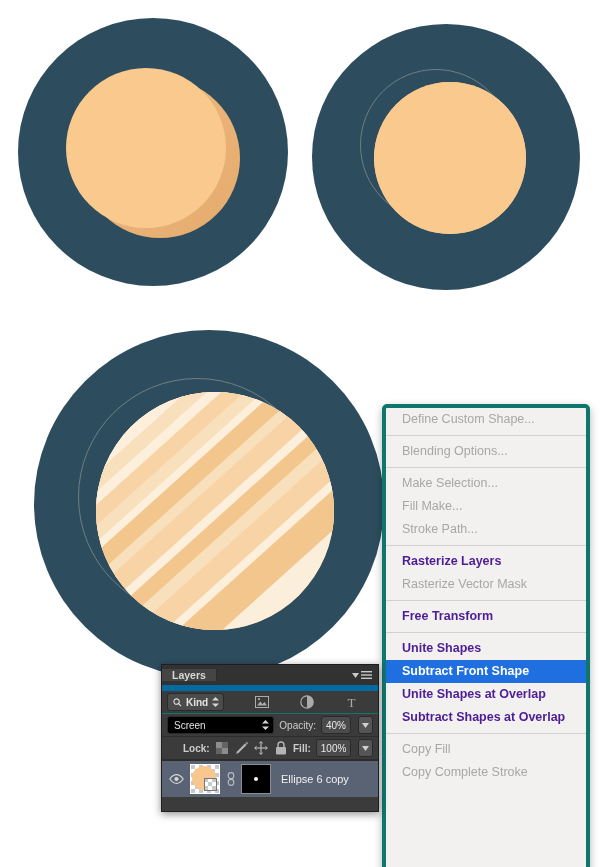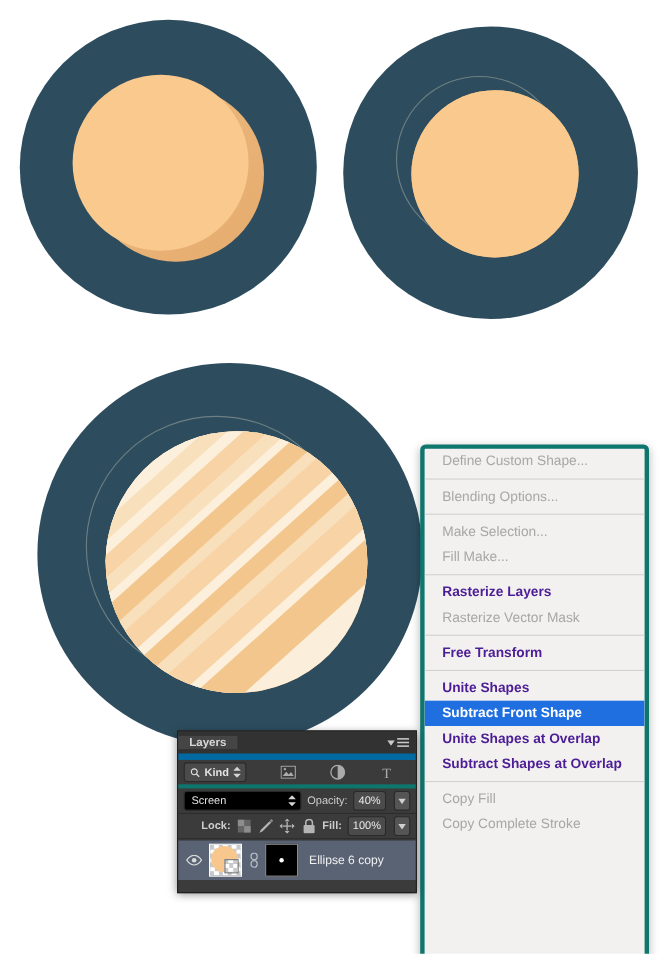--- a/index.html
+++ b/index.html
@@ -57,21 +57,21 @@
   }
   .lp-tabbar{height:20px;background:#323232;display:flex;align-items:center;border-bottom:6px solid #0369a1;}
   .lp-tab{
     background:#454545;color:#d8d8d8;font-weight:bold;font-size:10.5px;
     padding:0 10px;display:flex;align-items:center;border-right:1px solid #2b2b2b;
   }
   .lp-tab-fill{flex:1;}
   .lp-menu-btn{display:flex;align-items:center;padding-right:6px;gap:2px;}
 
   .lp-row{display:flex;align-items:center;height:22px;padding:0 5px;gap:5px;}
-  .lp-filter{background:#3b3b3b;border-bottom:4px solid #0f766e;gap:31px;}
+  .lp-filter{background:#3b3b3b;border-bottom:1px solid #0f766e;gap:31px;}
   .kind-box{
     display:flex;align-items:center;gap:4px;
     background:#4b4b4b;border:1px solid #2a2a2a;border-radius:3px;
     height:16px;padding:0 4px 0 5px;color:#e3e3e3;font-weight:bold;font-size:10px;
   }
   .ficon{width:15px;height:15px;display:flex;align-items:center;justify-content:center;opacity:.82;}
 
   .lp-blend{background:#3b3b3b;border-bottom:1px solid #2c2c2c;}
   .blend-select{
     flex:1;height:16px;background:#000000;border:1px solid #2a2a2a;border-radius:3px;
@@ -156,20 +156,21 @@
   </div>
 </div>
 
 <div id="context-menu">
     <div class="menu-item disabled">Define Custom Shape...</div>
     <div class="menu-sep"></div>
     <div class="menu-item disabled">Blending Options...</div>
     <div class="menu-sep"></div>
     <div class="menu-item disabled">Make Selection...</div>
     <div class="menu-item disabled">Fill Make...</div>
+    <div class="menu-item disabled">Stroke Path...</div>
     <div class="menu-sep"></div>
     <div class="menu-item enabled">Rasterize Layers</div>
     <div class="menu-item disabled">Rasterize Vector Mask</div>
     <div class="menu-sep"></div>
     <div class="menu-item enabled">Free Transform</div>
     <div class="menu-sep"></div>
     <div class="menu-item enabled">Unite Shapes</div>
     <div class="menu-item selected">Subtract Front Shape</div>
     <div class="menu-item enabled">Unite Shapes at Overlap</div>
     <div class="menu-item enabled">Subtract Shapes at Overlap</div>

